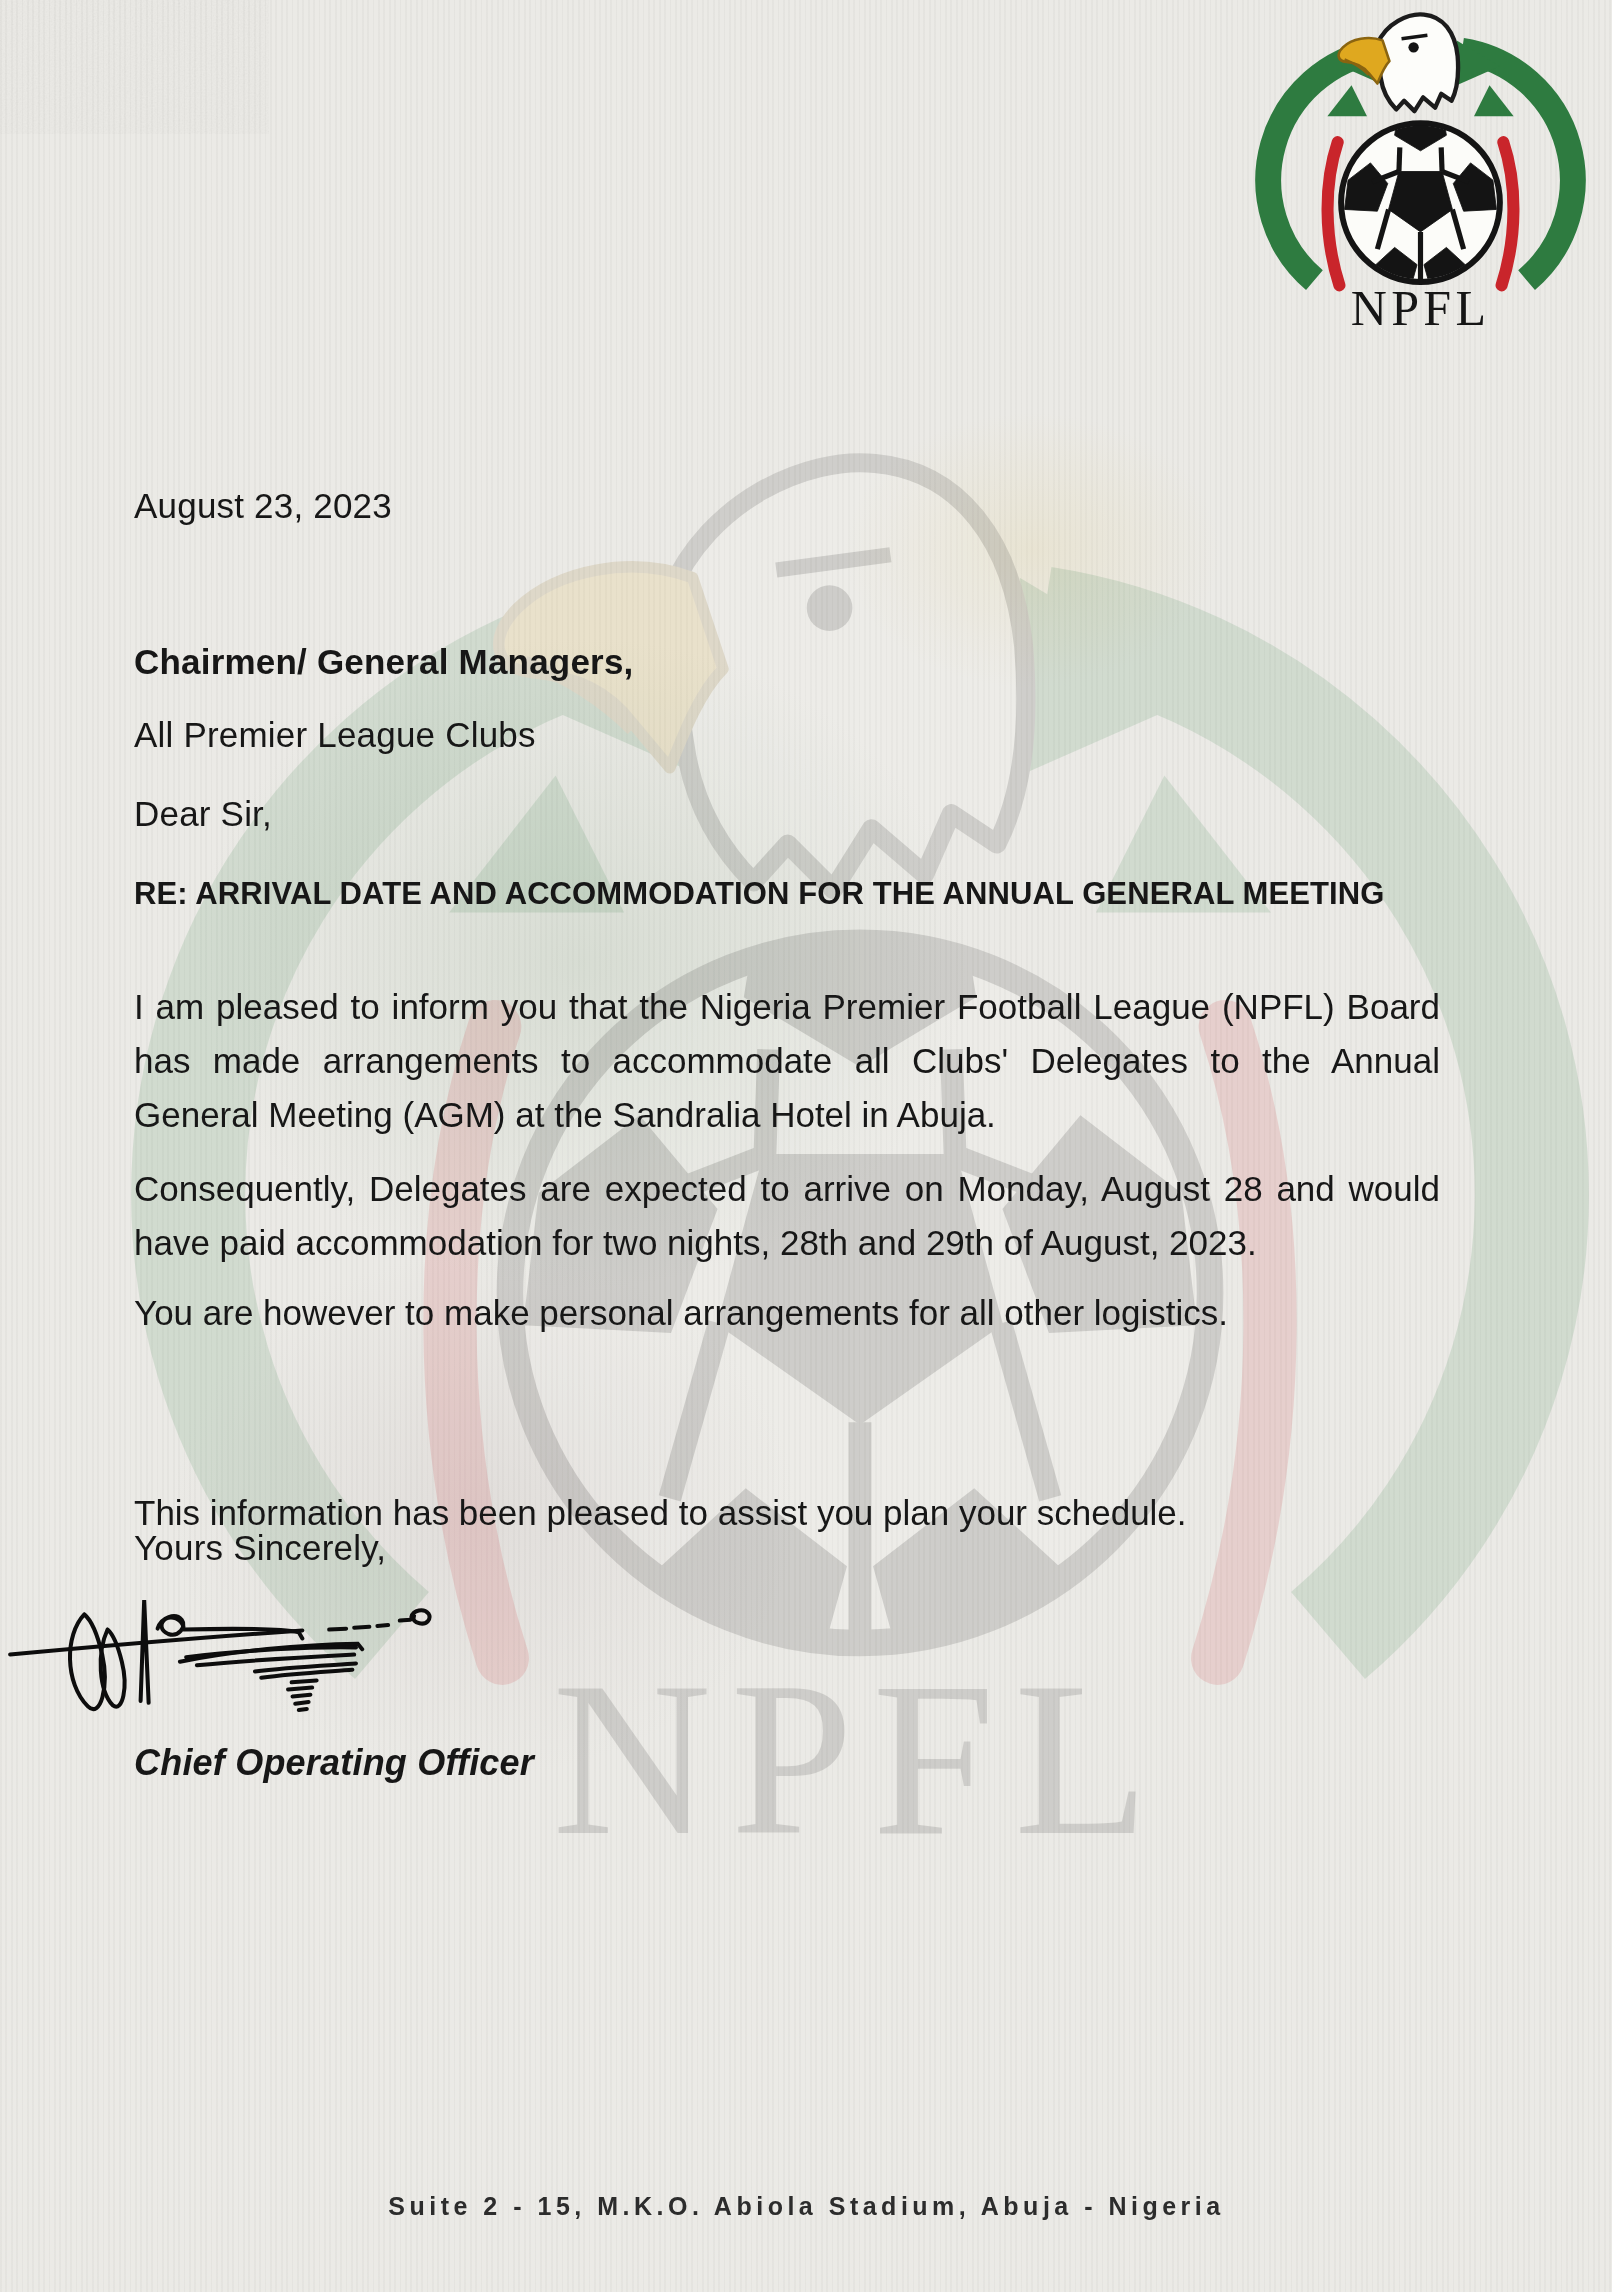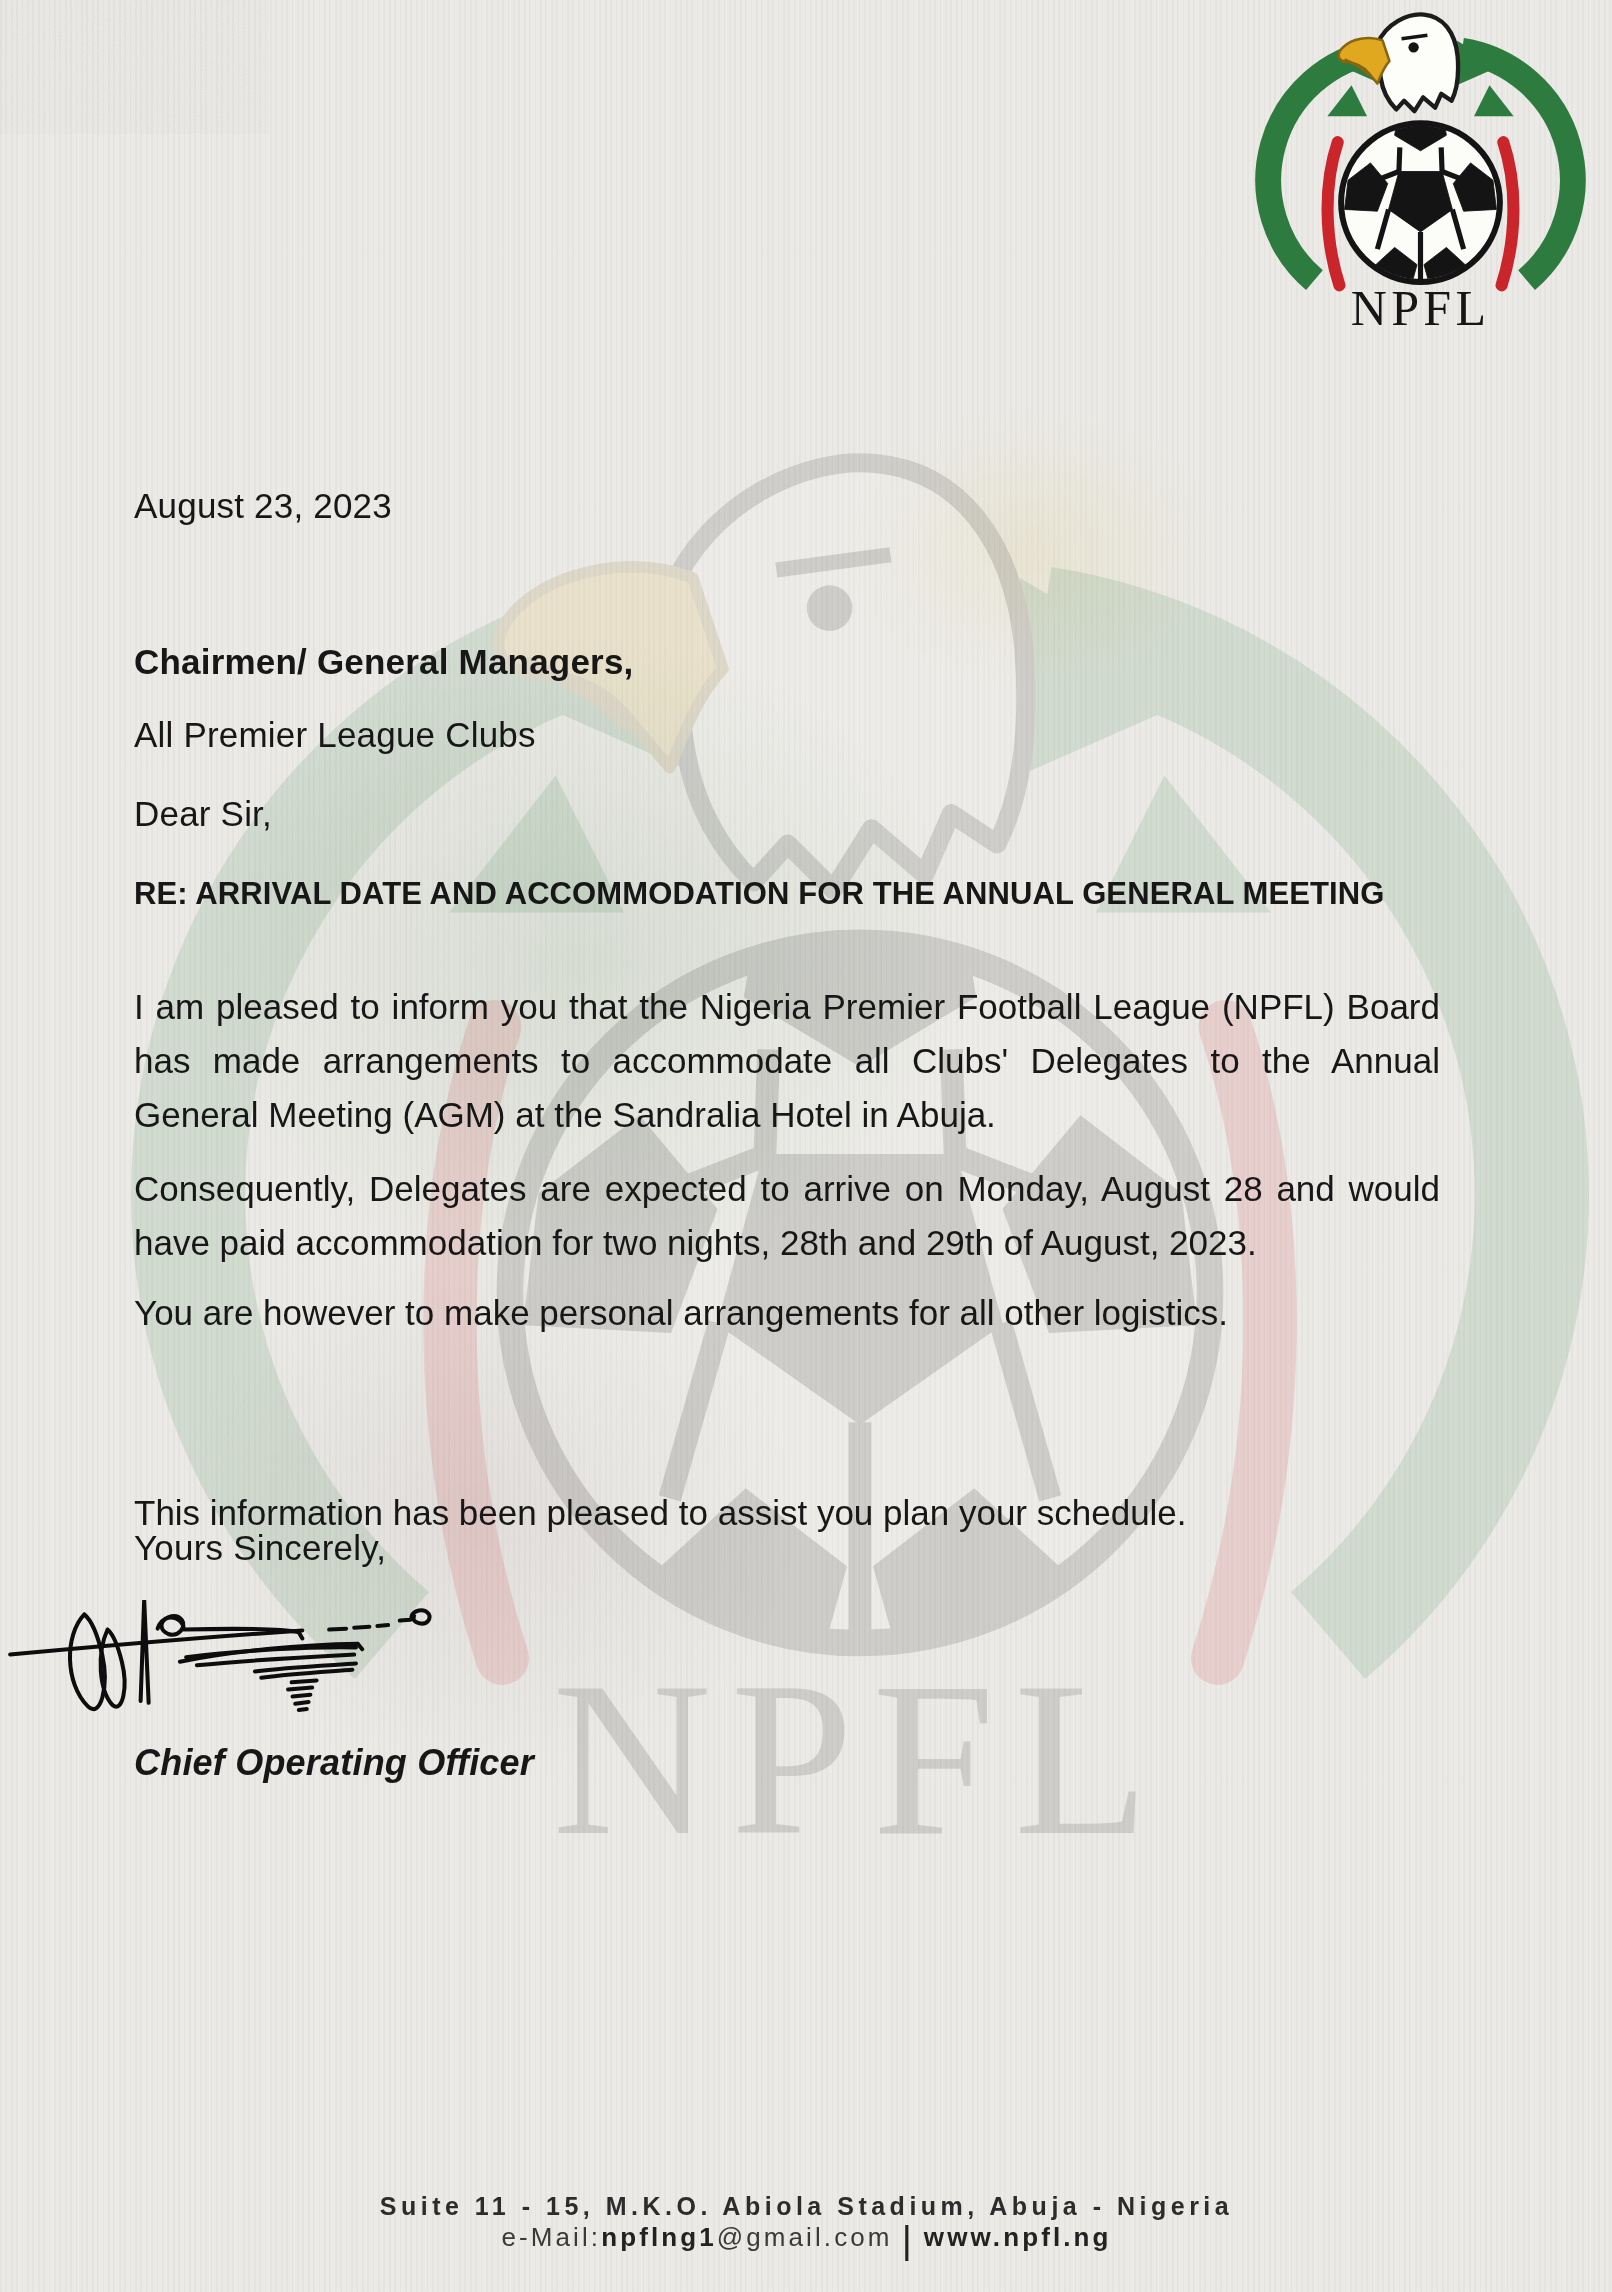--- a/index.html
+++ b/index.html
@@ -164,23 +164,21 @@
       <path d="M388 40 L405 39"></path>
       <path d="M414 38 L426 37"></path>
       <path d="M439 32 L451 31"></path>
       <path d="M452 28 C454 20 466 18 471 24 C475 30 469 37 461 35 C456 34 453 31 455 27"></path>
     </g>
   </svg>
 
   <div class="abs txt role left-col z10" style="top:1736px">Chief Operating Officer</div>
 
   <div class="abs footer">
-    <div class="footer-line1">Suite 11 - 15, M.K.O. Abiola Stadium, Abuja - Nigeria</div>
-    <div class="footer-line2"><span>e-Mail:</span><span class="fbold">npflng1</span><span>@gmail.com</span><span class="footer-sep">|</span><span class="fbold">www.npfl.ng</span>
-    </div>
+    <div class="footer-line1">Suite 2 - 15, M.K.O. Abiola Stadium, Abuja - Nigeria</div>
   </div>
 
   <svg class="noise" viewBox="0 0 300 150" width="269" height="134">
     <filter id="grain">
       <feTurbulence type="fractalNoise" baseFrequency="0.55" numOctaves="2" seed="7" stitchTiles="stitch"></feTurbulence>
       <feColorMatrix type="saturate" values="0"></feColorMatrix>
       <feComponentTransfer>
           <feFuncR type="linear" slope="0.55" intercept="0.45"></feFuncR>
           <feFuncG type="linear" slope="0.55" intercept="0.45"></feFuncG>
           <feFuncB type="linear" slope="0.55" intercept="0.45"></feFuncB>

